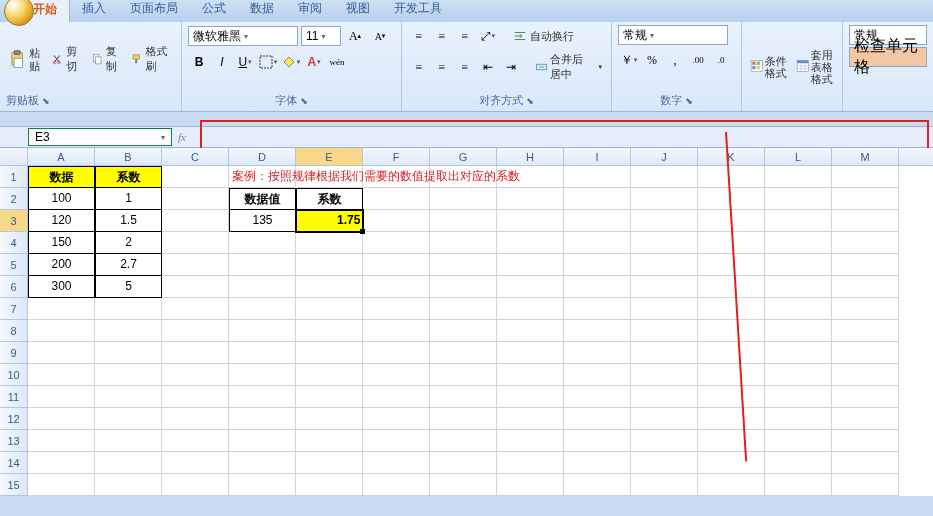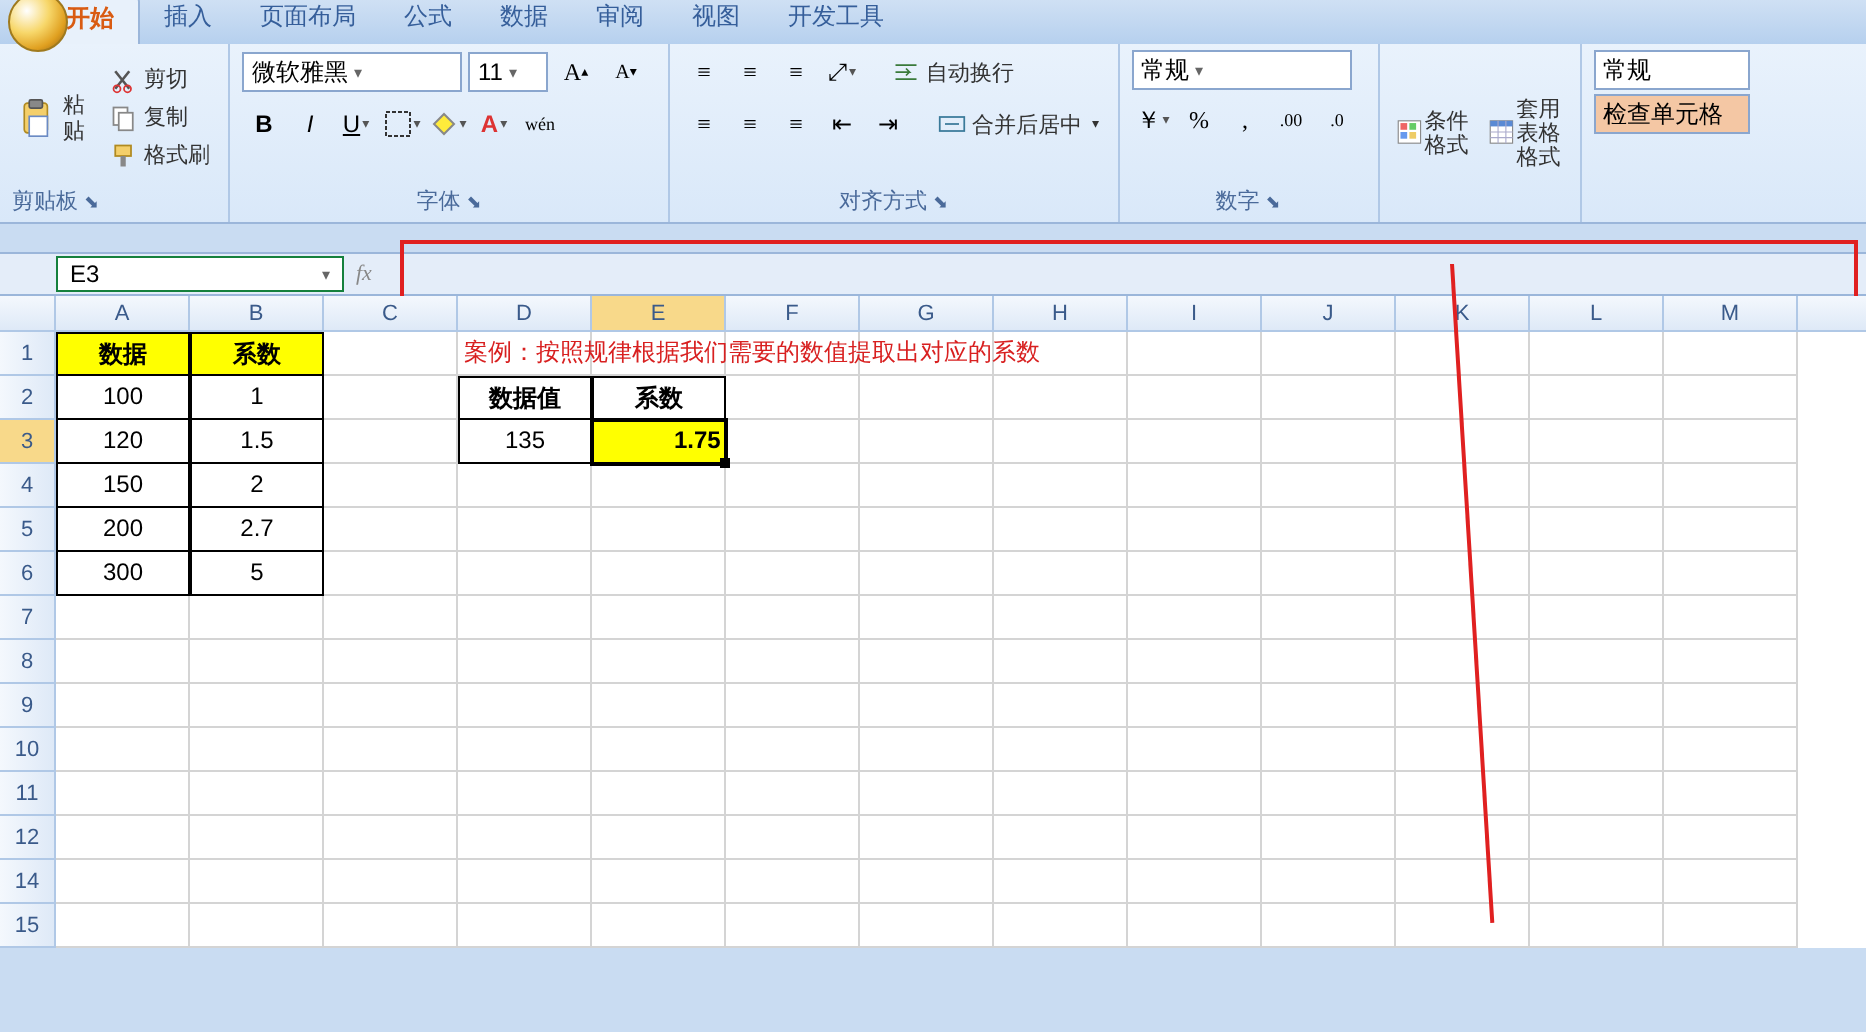--- a/index.html
+++ b/index.html
@@ -11,21 +11,21 @@
 .tab { padding: 3px 12px 4px; color:#355e9a; cursor:pointer; font-size:12px;}
 .tab.active { background:#e8f1fb; border:1px solid #9bb6da; border-bottom:none; border-radius:4px 4px 0 0; color:#d95b12; font-weight:bold;}
 
 
 .ribbon { background:linear-gradient(#e9f2fc,#d9e8f9); height: 90px; display:flex; border-bottom:1px solid #9bb6da; }
 .group { border-right:1px solid #b0c8e6; padding:3px 6px 2px; display:flex; flex-direction:column; justify-content:space-between; }
 .group-content { display:flex; gap:4px; flex:1; }
 .big-btn { display:flex; flex-direction:row; align-items:center; justify-content:center; width:42px; padding:4px 2px; cursor:pointer; }
 .big-btn .ico { width:24px; height:24px; }
 .big-btn .lbl { font-size:11px; color:#333; margin-top:2px; text-align:center; line-height:1.1;}
-.small-btns { display:flex; flex-direction:column; gap:2px; justify-content:center;}
+.small-btns { display:flex; flex-direction:row; gap:2px; justify-content:center;}
 .small-btn { display:flex; align-items:center; gap:3px; padding:1px 3px; cursor:pointer; font-size:11px; color:#333;}
 .small-btn .ico { width:14px; height:14px; }
 
 
 .fontrow { display:flex; align-items:center; gap:3px; margin-bottom:4px;}
 .combo { background:#fff; border:1px solid #8aa6ce; height:20px; display:flex; align-items:center; padding:0 4px; font-size:12px;}
 .combo .dd { margin-left:3px; color:#666; font-size:8px;}
 .btnrow { display:flex; gap:1px; }
 .tbtn { width:22px; height:22px; display:flex; align-items:center; justify-content:center; border:1px solid transparent; cursor:pointer; font-size:12px; font-family:"Times New Roman",serif;}
 .tbtn.dd::after{content:"▾";font-size:7px;margin-left:1px;color:#555;}
@@ -262,21 +262,21 @@
         </div>
     </div>
     <div class="sect-label"></div>
   </div>
   <div class="group" style="border-right:none">
     <div class="group-content" style="flex-direction:column;gap:2px">
       <div class="combo" style="width:78px;background:#fff">
           <span>常规</span>
         </div>
       <div class="combo" style="width:78px;background:#f4c7a4">
-          <span style="font-size:12px">检查单元格</span>
+          <span style="font-size:16px">检查单元格</span>
         </div>
     </div>
     <div class="sect-label"></div>
   </div>
 </div>
 
 <div class="fbar-wrap">
   <div class="red-frame"></div>
   <div class="fbar" style="margin-top:14px">
     <div class="namebox">
@@ -493,20 +493,36 @@
         <div class="cell"></div>
         <div class="cell"></div>
         <div class="cell"></div>
         <div class="cell"></div>
         <div class="cell"></div>
         <div class="cell"></div>
         <div class="cell"></div>
         <div class="cell"></div>
       </div>
       <div class="row">
+        <div class="rh">13</div>
+        <div class="cell"></div>
+        <div class="cell"></div>
+        <div class="cell"></div>
+        <div class="cell"></div>
+        <div class="cell"></div>
+        <div class="cell"></div>
+        <div class="cell"></div>
+        <div class="cell"></div>
+        <div class="cell"></div>
+        <div class="cell"></div>
+        <div class="cell"></div>
+        <div class="cell"></div>
+        <div class="cell"></div>
+      </div>
+      <div class="row">
         <div class="rh">14</div>
         <div class="cell"></div>
         <div class="cell"></div>
         <div class="cell"></div>
         <div class="cell"></div>
         <div class="cell"></div>
         <div class="cell"></div>
         <div class="cell"></div>
         <div class="cell"></div>
         <div class="cell"></div>

